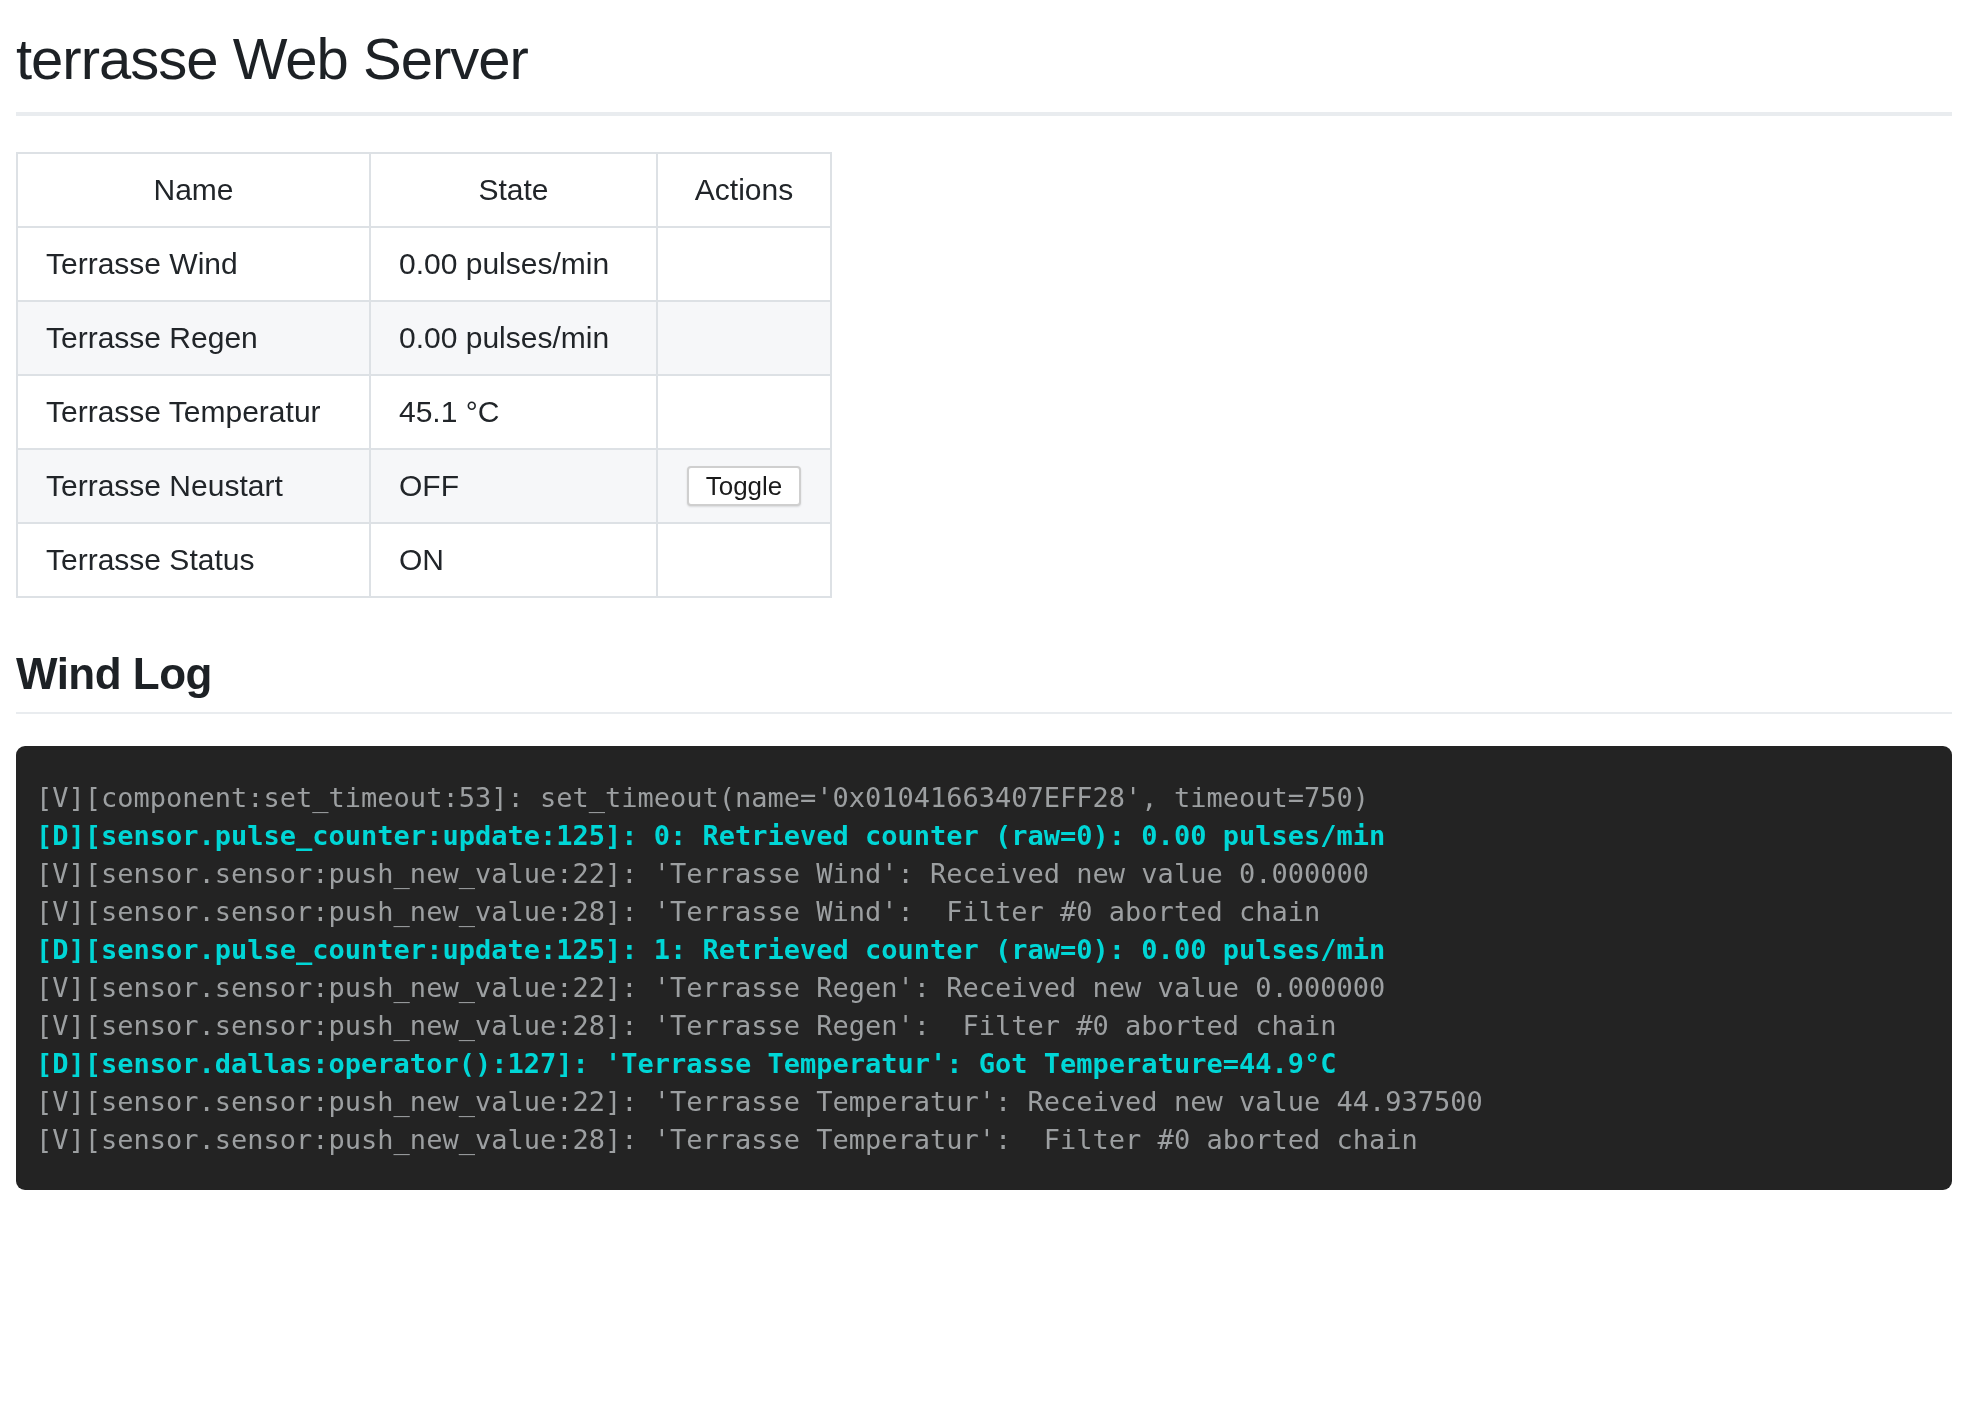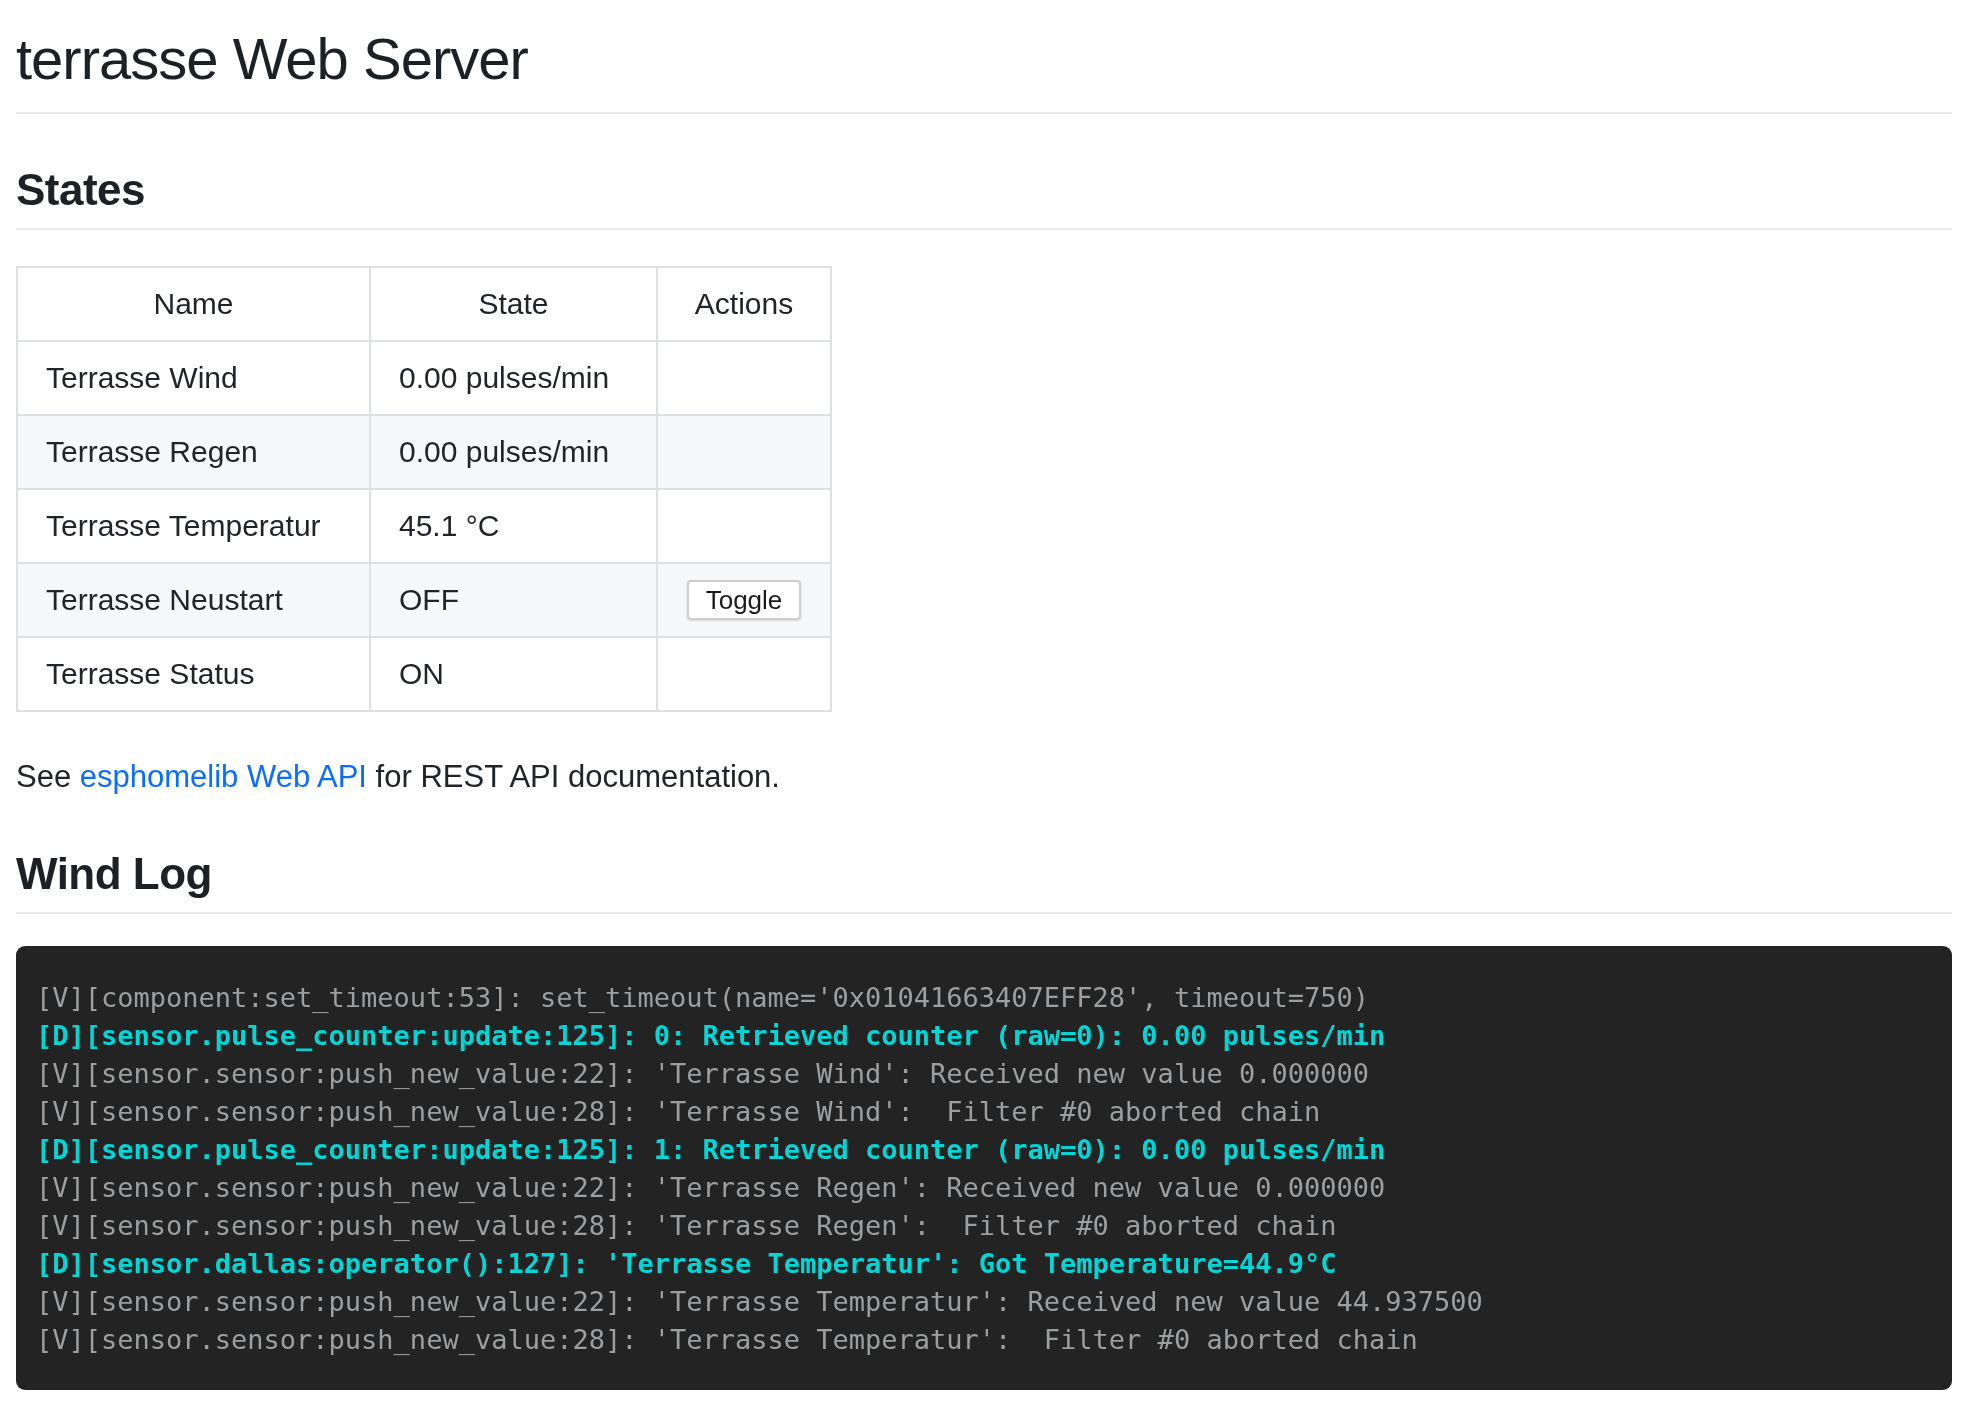--- a/index.html
+++ b/index.html
@@ -108,21 +108,20 @@
   }
 </style>
 </head>
 <body>
 
 <div class="page">
 
   <h1 class="title">terrasse Web Server</h1>
   <hr class="rule">
 
-  <h2 class="section-heading">States</h2>
   <hr class="rule">
 
   <table class="states-table">
     <colgroup>
       <col style="width:353px">
       <col style="width:287px">
       <col style="width:174px">
     </colgroup>
     <thead>
       <tr>
@@ -155,21 +154,20 @@
         </td>
       </tr>
       <tr>
         <td>Terrasse Status</td>
         <td>ON</td>
         <td class="actions-cell"></td>
       </tr>
     </tbody>
   </table>
 
-  <p class="api-note"><span>See </span><a class="api-link">esphomelib Web API</a><span> for REST API documentation.</span></p>
 
   <h2 class="section-heading">Wind Log</h2>
   <hr class="rule">
 
   <div class="debug-log">
     <div class="log-line lv-V">[V][component:set_timeout:53]: set_timeout(name='0x01041663407EFF28', timeout=750)</div>
     <div class="log-line lv-D">[D][sensor.pulse_counter:update:125]: 0: Retrieved counter (raw=0): 0.00 pulses/min</div>
     <div class="log-line lv-V">[V][sensor.sensor:push_new_value:22]: 'Terrasse Wind': Received new value 0.000000</div>
     <div class="log-line lv-V">[V][sensor.sensor:push_new_value:28]: 'Terrasse Wind':  Filter #0 aborted chain</div>
     <div class="log-line lv-D">[D][sensor.pulse_counter:update:125]: 1: Retrieved counter (raw=0): 0.00 pulses/min</div>

